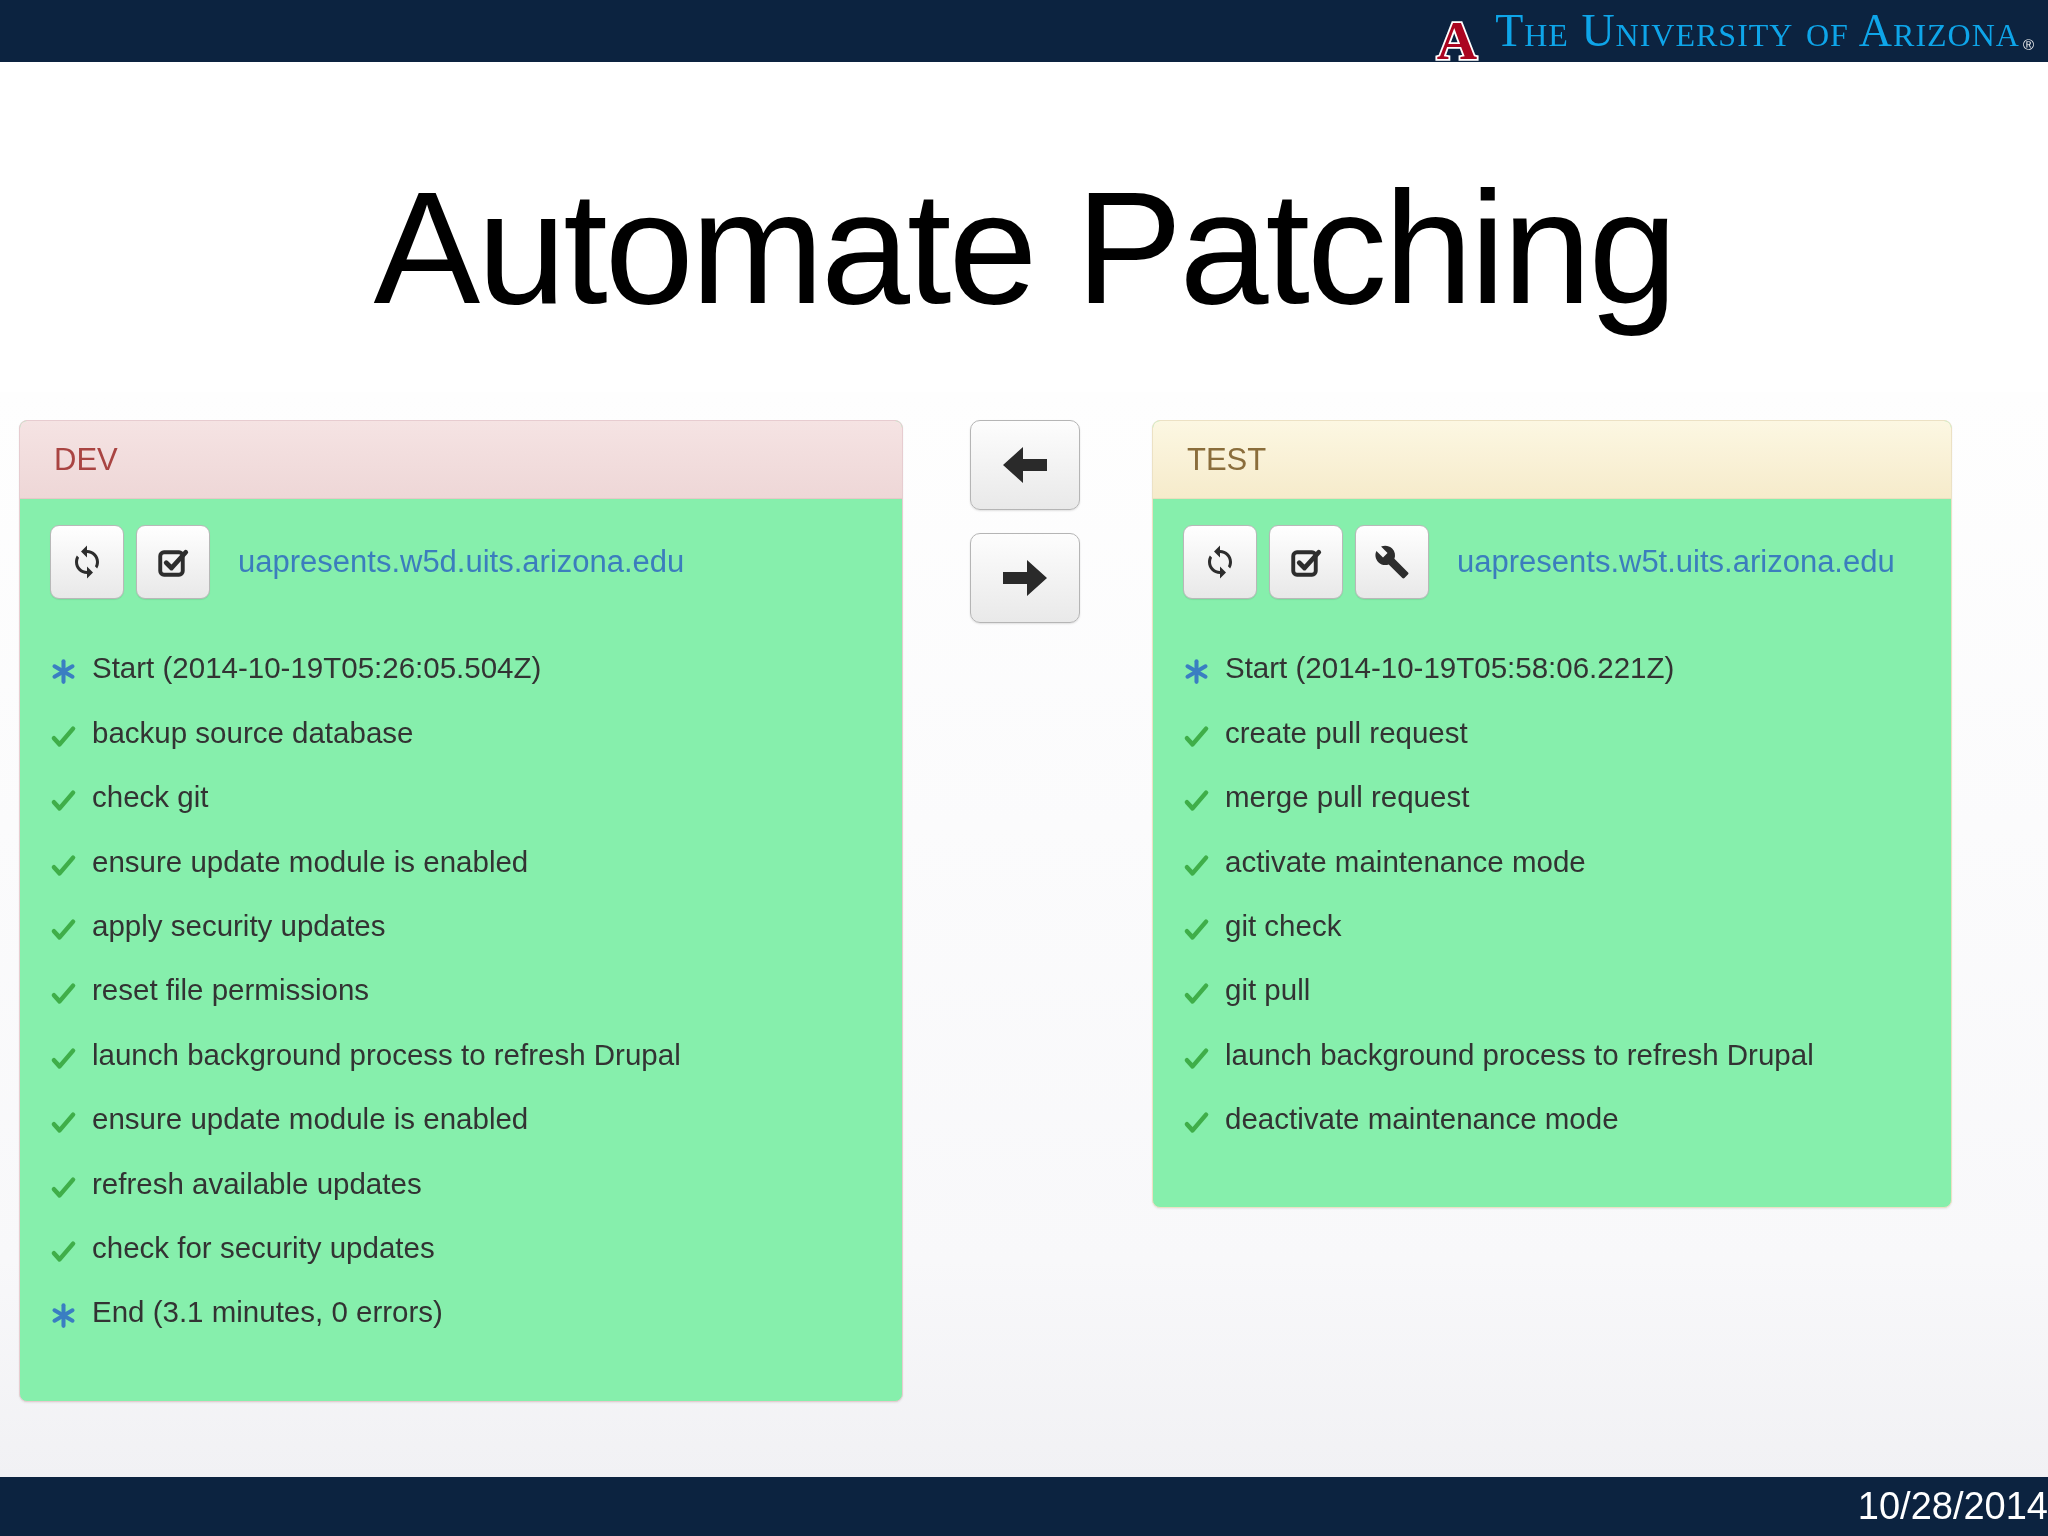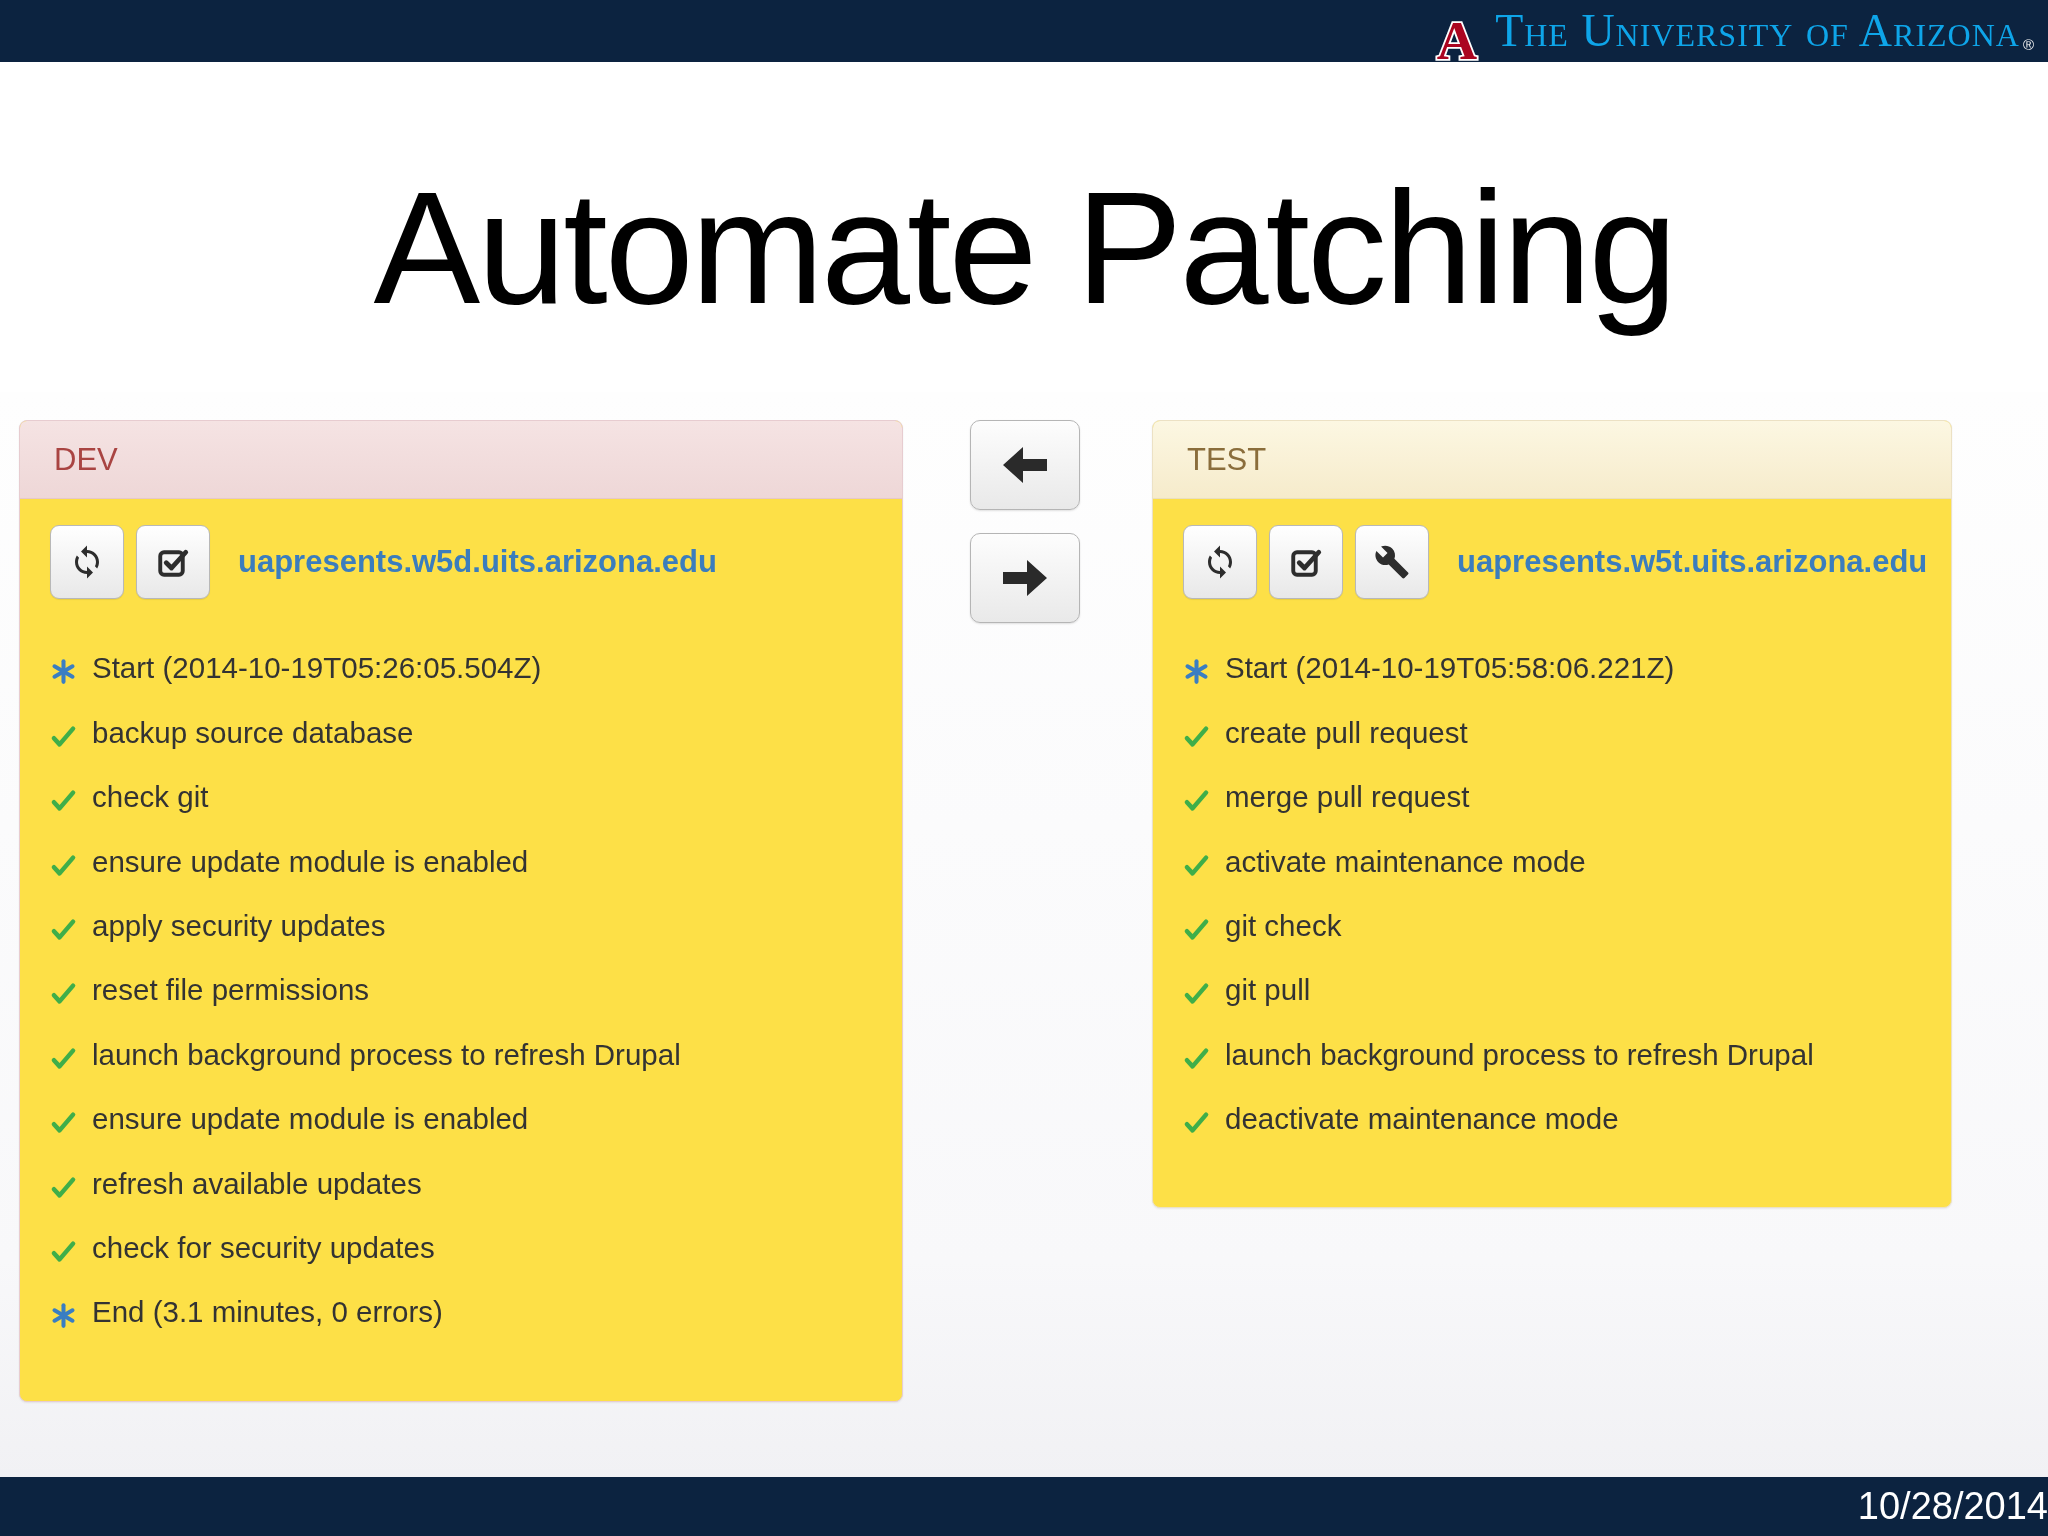--- a/index.html
+++ b/index.html
@@ -36,37 +36,37 @@
   }
 
   
   .stage {
     position: absolute; left: 0; top: 392px; width: 2048px; height: 1085px;
     background: linear-gradient(180deg, #fefefe 0%, #f8f8fa 80%, #f1f1f4 100%);
   }
 
   
   .panel {
-    position: absolute; background: #fde047; border-radius: 8px;
+    position: absolute; background: #86efac; border-radius: 8px;
     box-shadow: 0 1px 2px rgba(0,0,0,0.07);
   }
   .panel.dev  { left: 19px;   top: 420px; width: 884px; height: 982px; border: 1px solid #e7ccd0; }
   .panel.test { left: 1152px; top: 420px; width: 800px; height: 788px; border: 1px solid #ece1c4; }
 
   .panel-heading {
     height: 78px; border-radius: 7px 7px 0 0;
     display: flex; align-items: center; padding: 0 34px;
     font-size: 31px;
   }
   .dev  .panel-heading { background: linear-gradient(180deg, #f5e3e3, #eed7d7); color: #a94442; border-bottom: 1px solid #e6c8c8; }
   .test .panel-heading { background: linear-gradient(180deg, #fcf7e2, #f6ebcb); color: #8a6d3b; border-bottom: 1px solid #eadfbe; }
 
   .panel-body { padding: 26px 30px 0 30px; }
 
-  .toolbar { display: flex; align-items: center; margin-bottom: 22px; font-weight: bold; }
+  .toolbar { display: flex; align-items: center; margin-bottom: 22px; }
   .btns { display: flex; align-items: center; }
   .btn {
     width: 74px; height: 74px; margin-right: 12px;
     border: 1px solid #b8b8b8; border-radius: 9px;
     background: linear-gradient(180deg, #ffffff, #e8e8e8);
     box-shadow: 0 1px 1px rgba(0,0,0,0.08);
     display: flex; align-items: center; justify-content: center;
     padding: 0; cursor: pointer;
   }
   .btn .icon { width: 36px; height: 36px; color: #2d2d2d; }

